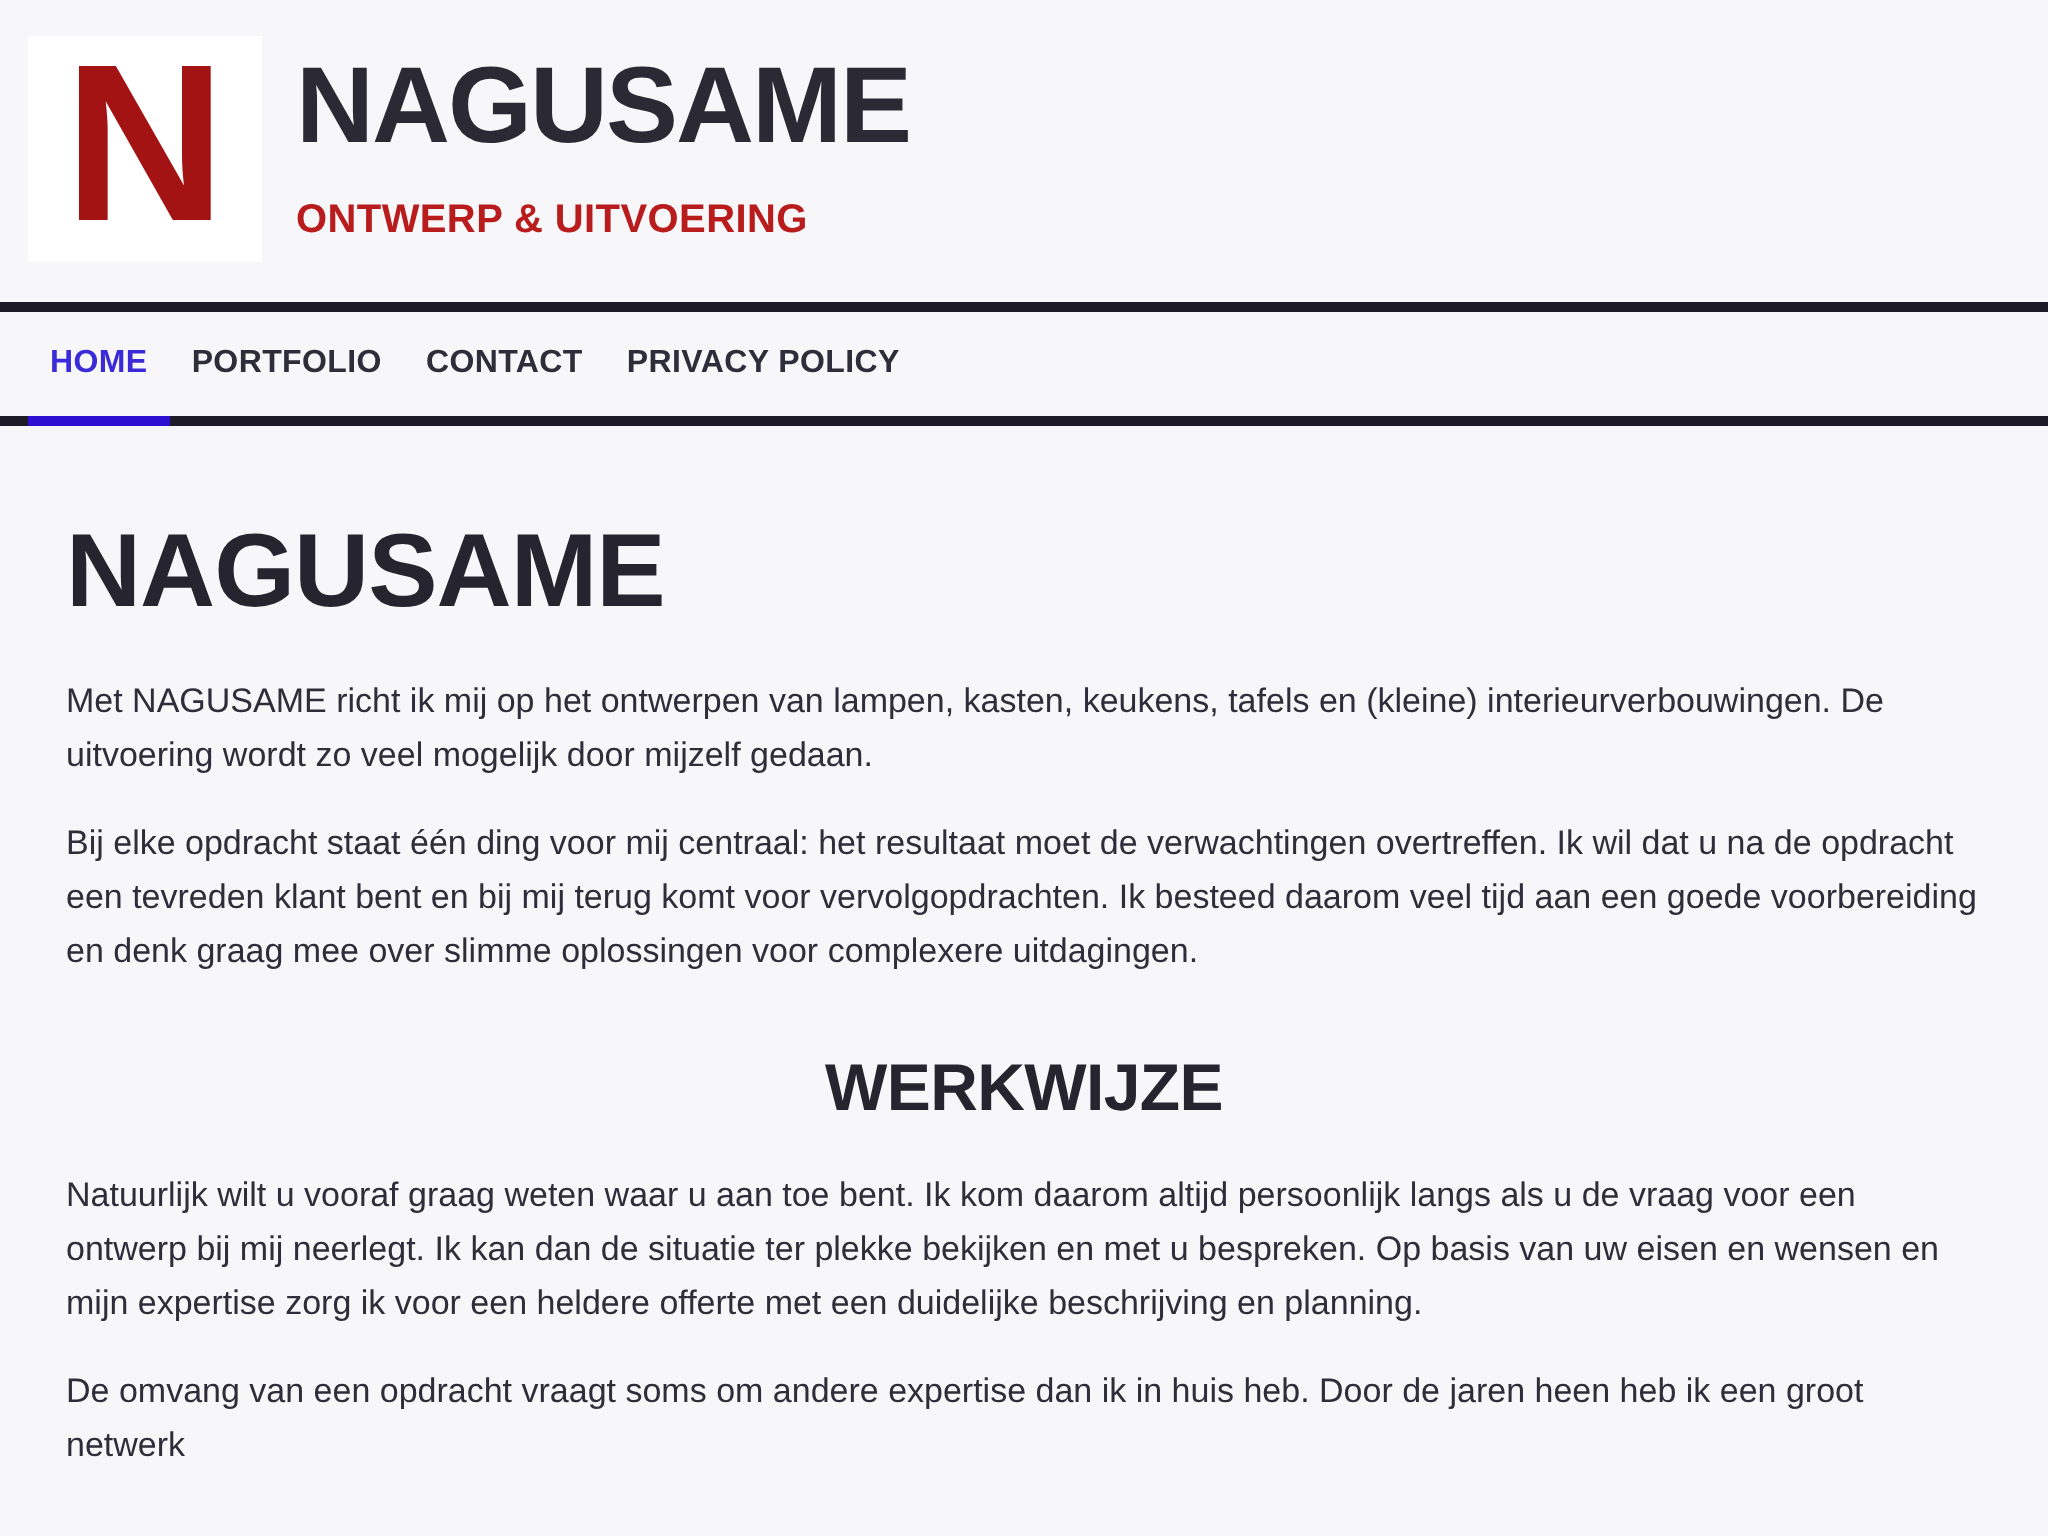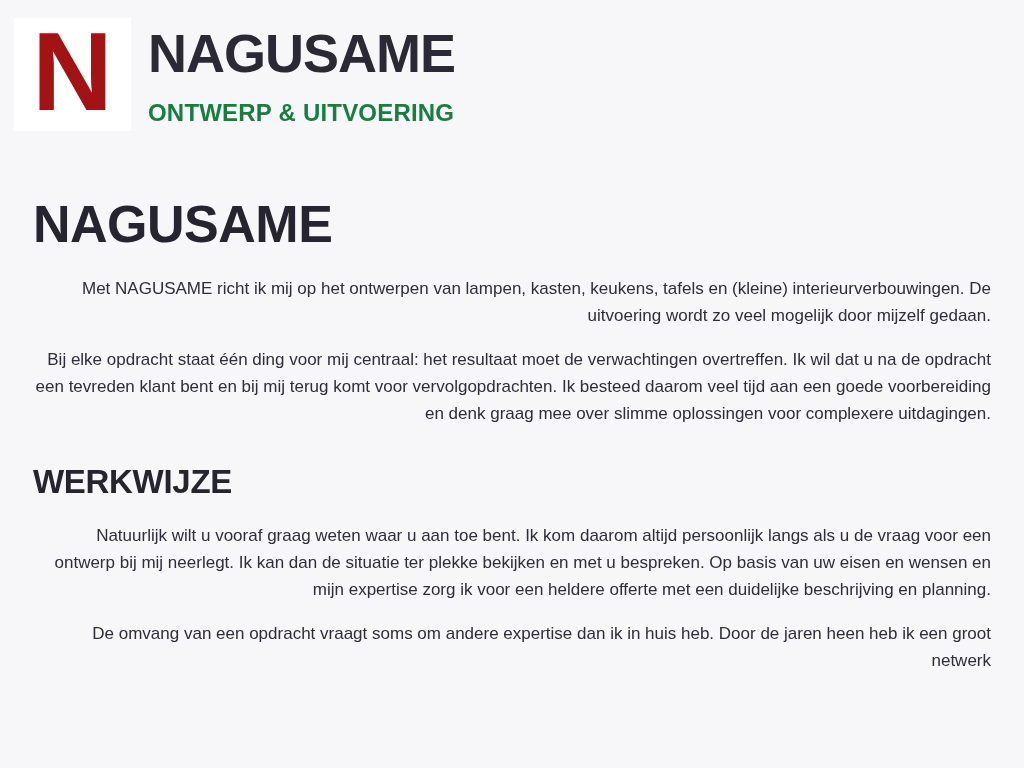--- a/index.html
+++ b/index.html
@@ -47,24 +47,24 @@
     font-size: 54px;
     font-weight: 700;
     letter-spacing: -1px;
     line-height: 1.1;
     color: #2a2934;
     text-decoration: none;
     display: inline-block;
   }
   .site-tagline {
     margin-top: 16px;
-    font-size: 24px;
+    font-size: 20px;
     font-weight: 700;
     letter-spacing: 0.2px;
-    color: #15803d;
+    color: #b91c1c;
   }
 
   
   .main-nav {
     border-top: 5px solid #1c1b27;
     border-bottom: 5px solid #1c1b27;
     background: #f7f7f9;
     display: flex;
     align-items: stretch;
     padding-left: 14px;
@@ -105,46 +105,52 @@
     line-height: 1.08;
     color: #25242f;
     margin-bottom: 23px;
   }
   .main-content p {
     font-size: 17px;
     line-height: 27px;
     color: #2e2d39;
     margin-bottom: 17px;
     max-width: 958px;
-    text-align: right;
   }
   .section-title {
     font-size: 33px;
     font-weight: 700;
     letter-spacing: -0.3px;
     color: #25242f;
     margin-top: 36px;
     margin-bottom: 21px;
+    text-align: center;
   }
 </style>
 </head>
 <body>
 
 <div class="page">
 
   <header class="site-header">
     <a class="logo-box">
       <span class="logo-letter">N</span>
     </a>
     <div class="brand-text">
       <a class="site-title">NAGUSAME</a>
       <div class="site-tagline">ONTWERP &amp; UITVOERING</div>
     </div>
   </header>
 
+  <nav class="main-nav">
+    <a class="nav-link active">HOME</a>
+    <a class="nav-link">PORTFOLIO</a>
+    <a class="nav-link">CONTACT</a>
+    <a class="nav-link">PRIVACY POLICY</a>
+  </nav>
 
   <main class="main-content">
     <h1 class="page-title">NAGUSAME</h1>
 
     <p>Met NAGUSAME richt ik mij op het ontwerpen van lampen, kasten, keukens, tafels en (kleine) interieurverbouwingen. De uitvoering wordt zo veel mogelijk door mijzelf gedaan.</p>
 
     <p>Bij elke opdracht staat één ding voor mij centraal: het resultaat moet de verwachtingen overtreffen. Ik wil dat u na de opdracht een tevreden klant bent en bij mij terug komt voor vervolgopdrachten. Ik besteed daarom veel tijd aan een goede voorbereiding en denk graag mee over slimme oplossingen voor complexere uitdagingen.</p>
 
     <h2 class="section-title">WERKWIJZE</h2>
 

